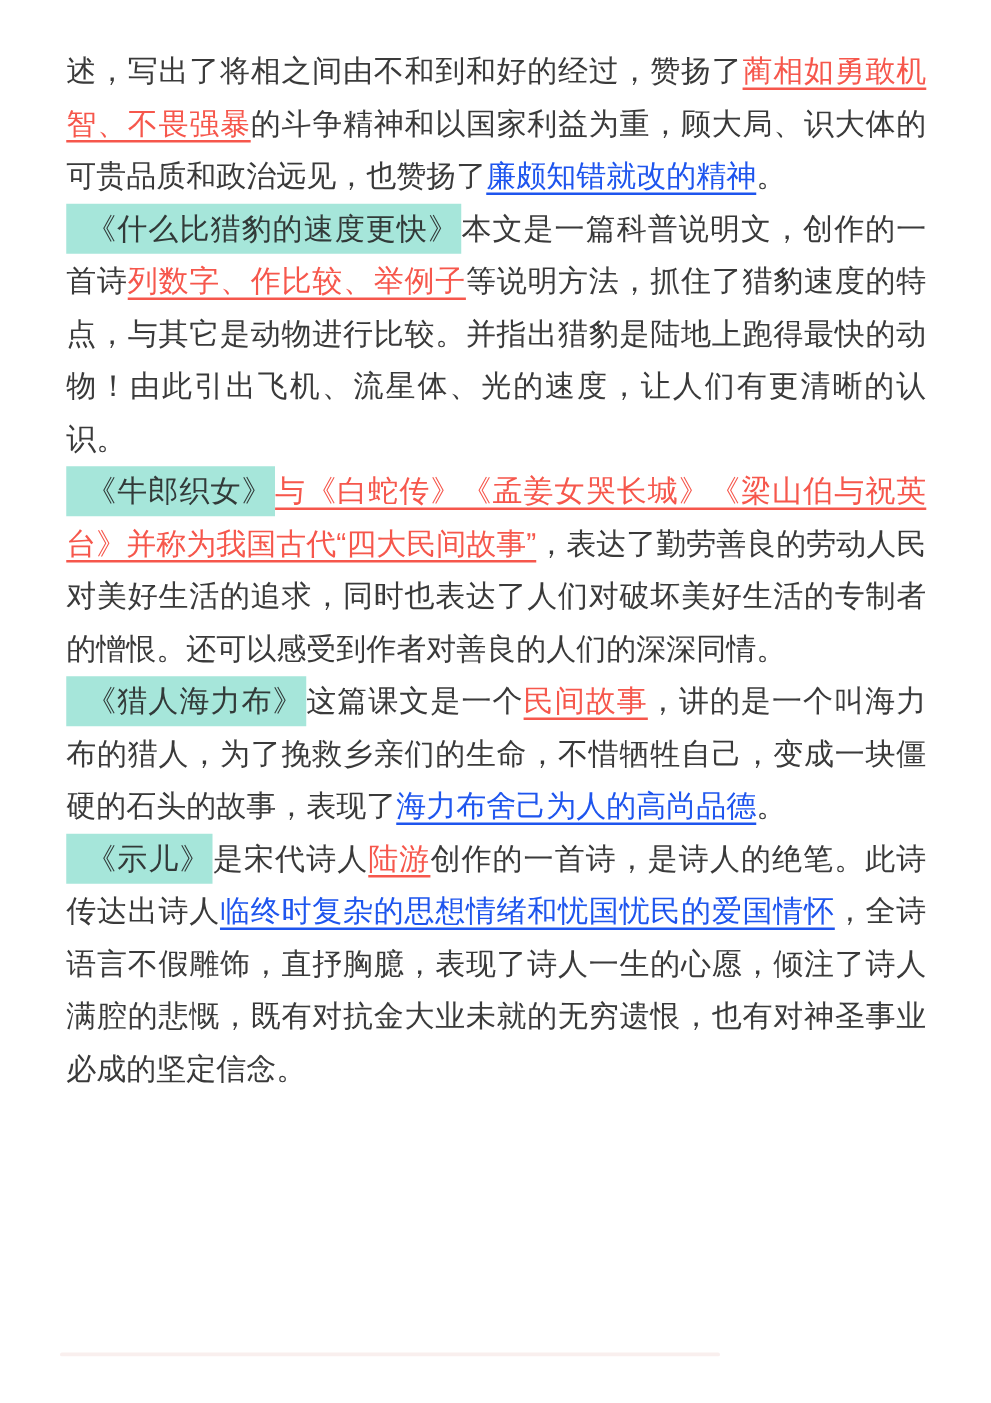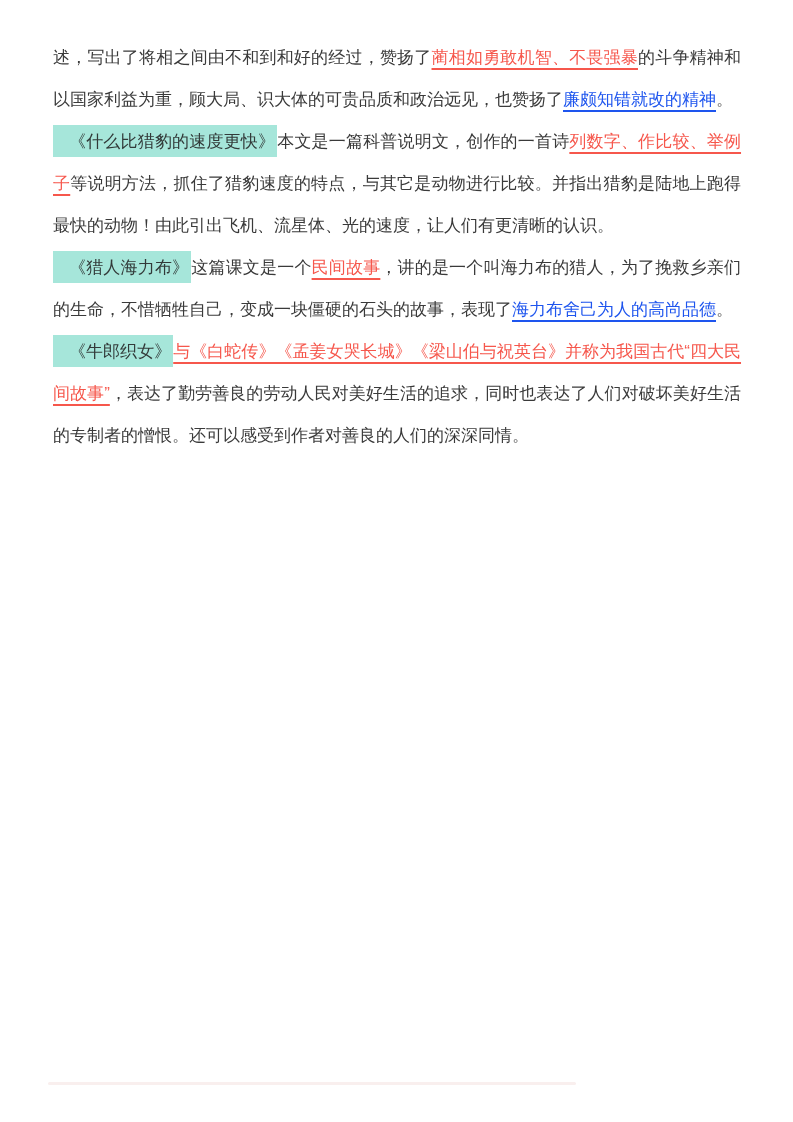--- a/index.html
+++ b/index.html
@@ -13,21 +13,21 @@
     height: 1122px;
     background: #ffffff;
     overflow: hidden;
     font-family: "Liberation Sans", "DejaVu Sans", sans-serif;
   }
   .doc {
     position: absolute;
     left: 53px;
     top: 37px;
     width: 688px;
-    font-size: 17px;
+    font-size: 24px;
     line-height: 42px;
     color: #3a3a3a;
     text-align: justify;
     letter-spacing: 0;
   }
   .doc p {
     margin: 0;
     padding: 0;
   }
   .seg-normal {
@@ -62,17 +62,18 @@
     border-radius: 2px;
   }
 </style>
 </head>
 <body>
 
 <div class="page">
   <div class="doc" id="doc">
       <p><span class="seg-normal">述，写出了将相之间由不和到和好的经过，赞扬了</span><span class="seg-red">蔺相如勇敢机智、不畏强暴</span><span class="seg-normal">的斗争精神和以国家利益为重，顾大局、识大体的可贵品质和政治远见，也赞扬了</span><span class="seg-blue">廉颇知错就改的精神</span><span class="seg-normal">。</span></p>
       <p><span class="seg-highlight">《什么比猎豹的速度更快》</span><span class="seg-normal">本文是一篇科普说明文，创作的一首诗</span><span class="seg-red">列数字、作比较、举例子</span><span class="seg-normal">等说明方法，抓住了猎豹速度的特点，与其它是动物进行比较。并指出猎豹是陆地上跑得最快的动物！由此引出飞机、流星体、光的速度，让人们有更清晰的认识。</span></p>
+      <p><span class="seg-highlight">《牛郎织女》</span><span class="seg-red">与《白蛇传》《孟姜女哭长城》《梁山伯与祝英台》并称为我国古代“四大民间故事”</span><span class="seg-normal">，表达了勤劳善良的劳动人民对美好生活的追求，同时也表达了人们对破坏美好生活的专制者的憎恨。还可以感受到作者对善良的人们的深深同情。</span></p>
       <p><span class="seg-highlight">《猎人海力布》</span><span class="seg-normal">这篇课文是一个</span><span class="seg-red">民间故事</span><span class="seg-normal">，讲的是一个叫海力布的猎人，为了挽救乡亲们的生命，不惜牺牲自己，变成一块僵硬的石头的故事，表现了</span><span class="seg-blue">海力布舍己为人的高尚品德</span><span class="seg-normal">。</span></p>
-      <p><span class="seg-highlight">《牛郎织女》</span><span class="seg-red">与《白蛇传》《孟姜女哭长城》《梁山伯与祝英台》并称为我国古代“四大民间故事”</span><span class="seg-normal">，表达了勤劳善良的劳动人民对美好生活的追求，同时也表达了人们对破坏美好生活的专制者的憎恨。还可以感受到作者对善良的人们的深深同情。</span></p>
+      <p><span class="seg-highlight">《示儿》</span><span class="seg-normal">是宋代诗人</span><span class="seg-red">陆游</span><span class="seg-normal">创作的一首诗，是诗人的绝笔。此诗传达出诗人</span><span class="seg-blue">临终时复杂的思想情绪和忧国忧民的爱国情怀</span><span class="seg-normal">，全诗语言不假雕饰，直抒胸臆，表现了诗人一生的心愿，倾注了诗人满腔的悲慨，既有对抗金大业未就的无穷遗恨，也有对神圣事业必成的坚定信念。</span></p>
     </div>
   <div class="ghost-line"></div>
 </div>
 
 </body></html>

